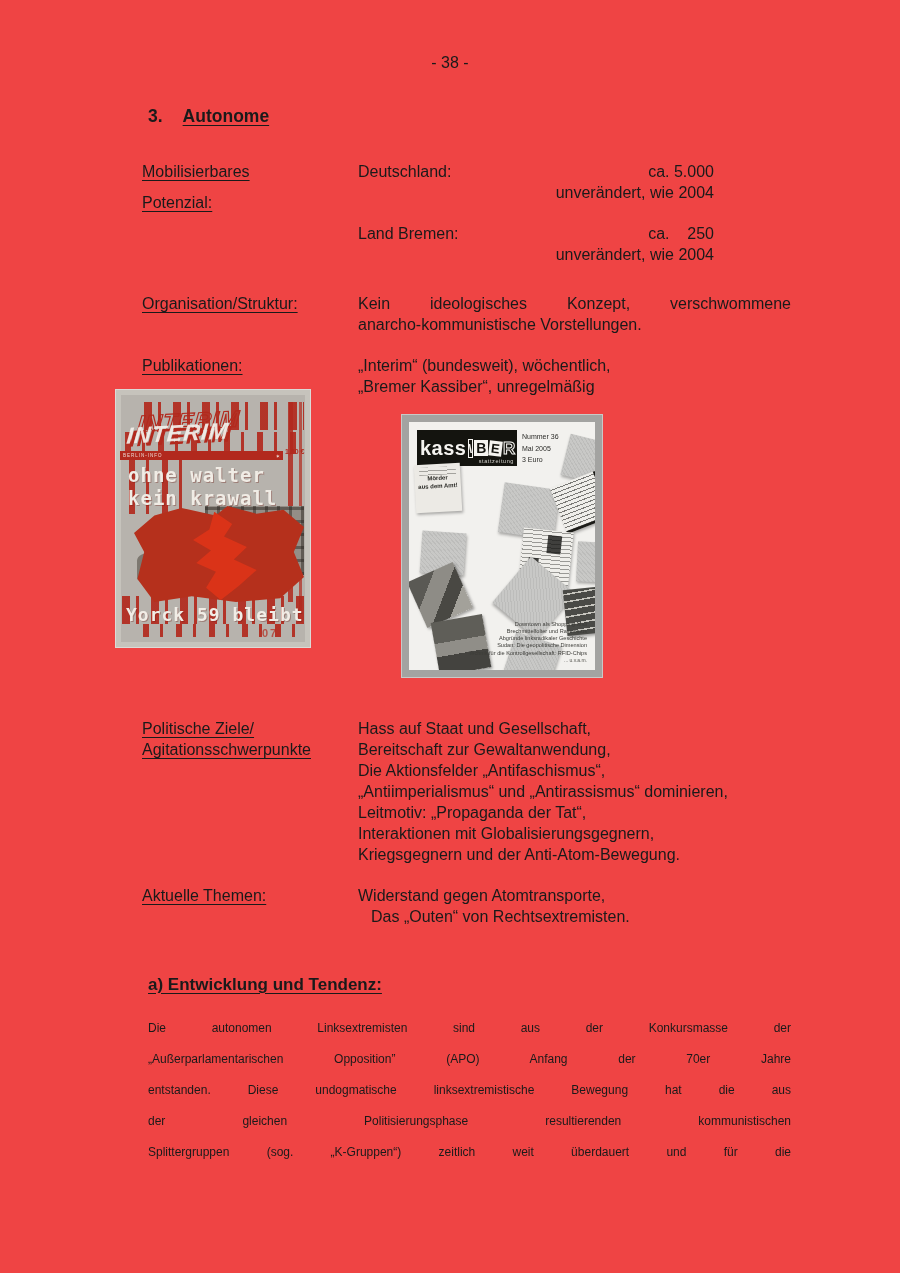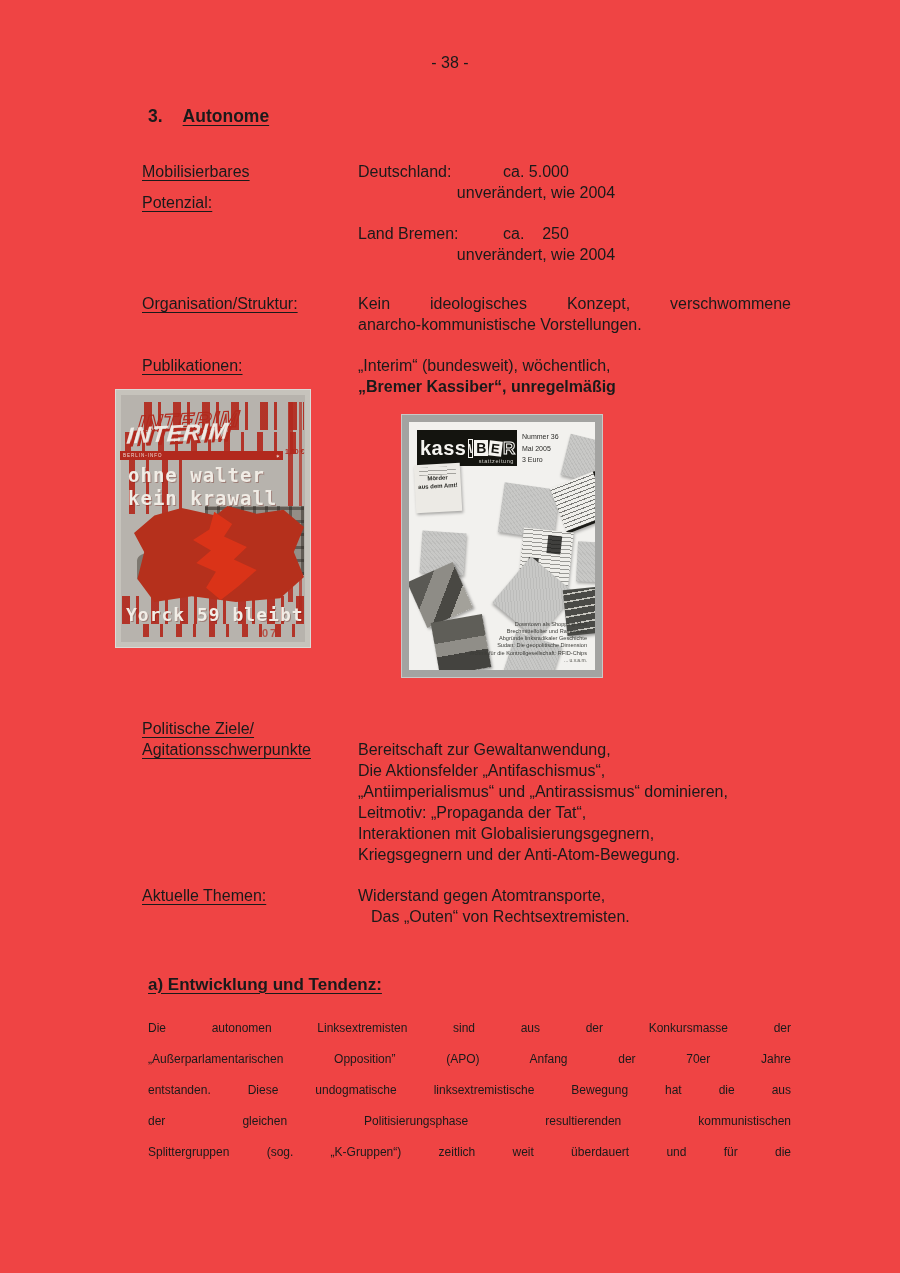--- a/index.html
+++ b/index.html
@@ -2,21 +2,21 @@
 <html lang="de"><head>
 <meta charset="utf-8">
 <style>
   html,body{margin:0;padding:0;background:#ffffff;}
   body{width:900px;height:1273px;position:relative;font-family:"Liberation Sans",sans-serif;color:#1a1a1a;}
   .page{position:absolute;inset:0;background:#ef4444;overflow:hidden;}
   .abs{position:absolute;}
   .u{text-decoration:underline;text-underline-offset:3px;text-decoration-thickness:1.4px;}
   .lbl{font-size:16px;line-height:20px;}
   .val{font-size:16px;line-height:20px;}
-  .right{text-align:center;white-space:pre;}
+  .right{text-align:right;white-space:pre;}
   .just{text-align:justify;text-align-last:justify;}
   .pagenum{top:54px;left:0;width:900px;text-align:center;font-size:16px;}
   .h1{left:148px;top:106px;font-size:17.5px;font-weight:bold;}
   .h1 .sp{margin-left:20px;}
   .h2{left:148px;top:975px;font-size:17px;font-weight:bold;}
   .para-line{position:absolute;left:0;width:643px;font-size:12px;line-height:31px;height:31px;}
 
   
   .fig{position:absolute;overflow:hidden;}
 
@@ -107,21 +107,21 @@
   <div class="abs val" style="left:358px;top:224px;">Land Bremen:</div>
   <div class="abs val right" style="left:358px;top:224px;width:356px;">ca.    250</div>
   <div class="abs val right" style="left:358px;top:245px;width:356px;">unverändert, wie 2004</div>
 
   <div class="abs u lbl" style="left:142px;top:294px;">Organisation/Struktur:</div>
   <div class="abs val just" style="left:358px;top:294px;width:433px;">Kein ideologisches Konzept, verschwommene</div>
   <div class="abs val" style="left:358px;top:315px;">anarcho-kommunistische Vorstellungen.</div>
 
   <div class="abs u lbl" style="left:142px;top:356px;">Publikationen:</div>
   <div class="abs val" style="left:358px;top:356px;">„Interim“ (bundesweit), wöchentlich,</div>
-  <div class="abs val" style="left:358px;top:377px;font-weight:bold;">„Bremer Kassiber“, unregelmäßig</div>
+  <div class="abs val" style="left:358px;top:377px;">„Bremer Kassiber“, unregelmäßig</div>
 
   <div class="fig interim" style="left:116px;top:390px;width:194px;height:257px;">
     <div class="stripes s1"></div>
     <div class="stripes alt s2"></div>
     <div class="stripes alt vlcol"></div>
     <div class="vl1"></div>
     <div class="vl2"></div>
     <div class="abs im-mast im-outline">INTERIM</div>
     <div class="abs im-mast im-solid">INTERIM</div>
     <div class="abs im-mast im-white">INTERIM</div>
@@ -182,20 +182,21 @@
         <div>Abgründe linksradikaler Geschichte</div>
         <div>Sudan: Die geopolitische Dimension</div>
         <div>Technik für die Kontrollgesellschaft: RFID-Chips</div>
         <div class="last">... u.v.a.m.</div>
       </div>
     </div>
   </div>
 
   <div class="abs u lbl" style="left:142px;top:719px;">Politische Ziele/</div>
   <div class="abs u lbl" style="left:142px;top:740px;">Agitationsschwerpunkte</div>
+  <div class="abs val" style="left:358px;top:719px;">Hass auf Staat und Gesellschaft,</div>
   <div class="abs val" style="left:358px;top:740px;">Bereitschaft zur Gewaltanwendung,</div>
   <div class="abs val" style="left:358px;top:761px;">Die Aktionsfelder „Antifaschismus“,</div>
   <div class="abs val" style="left:358px;top:782px;">„Antiimperialismus“ und „Antirassismus“ dominieren,</div>
   <div class="abs val" style="left:358px;top:803px;">Leitmotiv: „Propaganda der Tat“,</div>
   <div class="abs val" style="left:358px;top:824px;">Interaktionen mit Globalisierungsgegnern,</div>
   <div class="abs val" style="left:358px;top:845px;">Kriegsgegnern und der Anti-Atom-Bewegung.</div>
 
   <div class="abs u lbl" style="left:142px;top:886px;">Aktuelle Themen:</div>
   <div class="abs val" style="left:358px;top:886px;">Widerstand gegen Atomtransporte,</div>
   <div class="abs val" style="left:358px;top:907px;margin-left:13px;">Das „Outen“ von Rechtsextremisten.</div>

